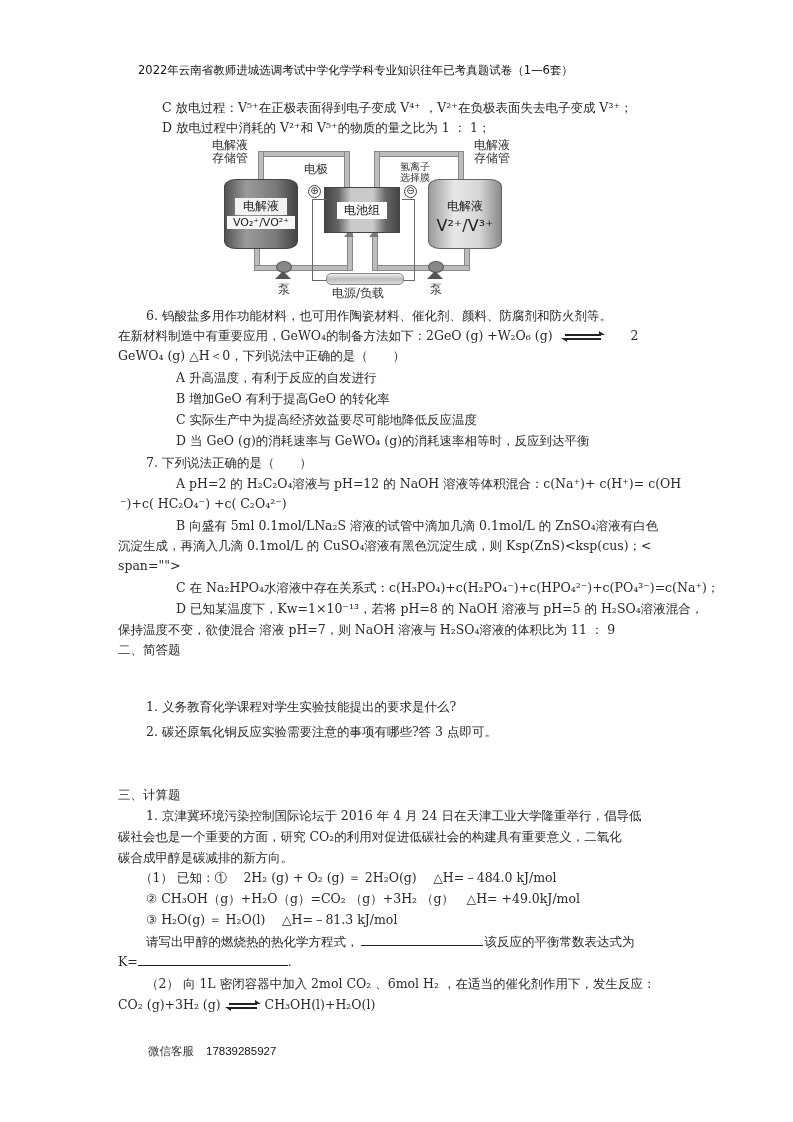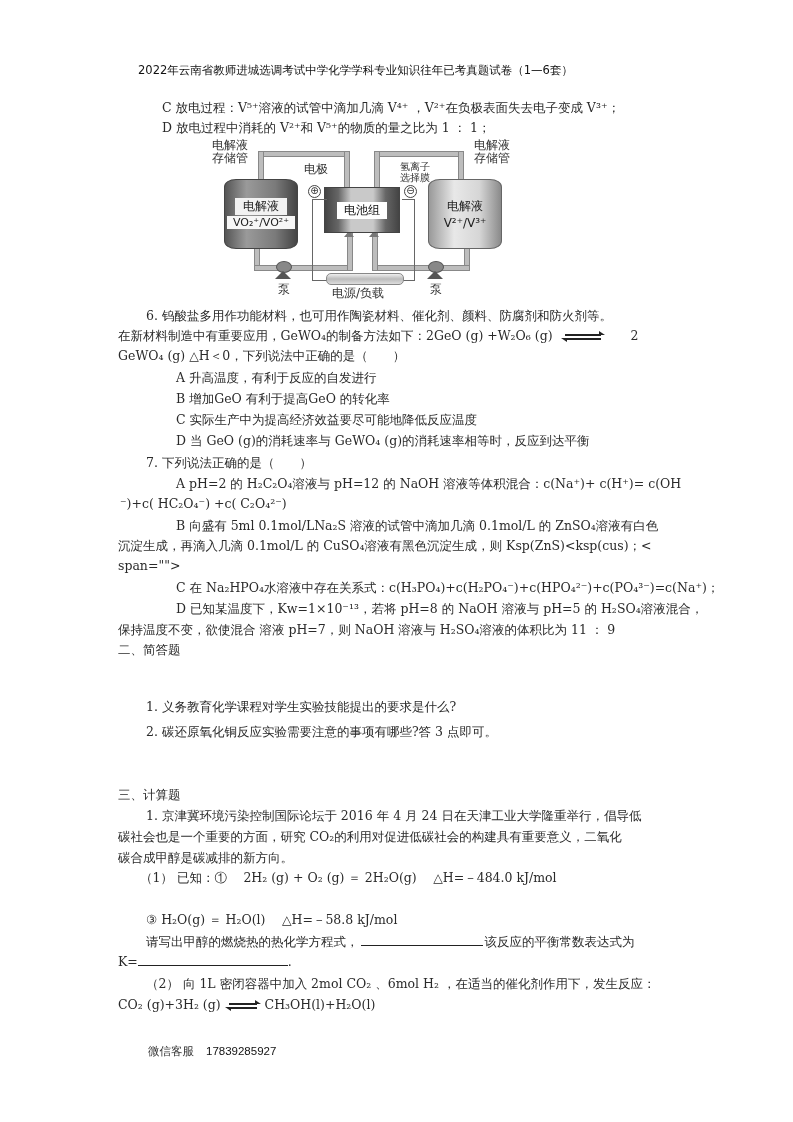--- a/index.html
+++ b/index.html
@@ -22,21 +22,21 @@
   .d-label { position: absolute; font-family: "DejaVu Sans", sans-serif; font-size: 12px; color: #333; line-height: 13px; white-space: nowrap; }
   .tank { position: absolute; border-radius: 12px / 8px; }
   .tank-left { left: 22px; top: 42px; width: 72px; height: 68px;
      background: linear-gradient(90deg, #555 0%, #9a9a9a 30%, #7a7a7a 70%, #444 100%); border: 1px solid #444; }
   .tank-right { left: 226px; top: 42px; width: 72px; height: 68px;
      background: linear-gradient(90deg, #999 0%, #e8e8e8 35%, #d6d6d6 70%, #8a8a8a 100%); border: 1px solid #666; }
   .tank-label { position: absolute; left: 0; right: 0; text-align: center; font-family: "DejaVu Sans", sans-serif; }
   .tank-left .tank-label1 { top: 18px; font-size: 12px; background: #f2f2f2; margin: 0 10px; color: #222; }
   .tank-left .tank-label2 { top: 36px; font-size: 11px; background: #f7f7f7; color: #222; margin: 0 2px; }
   .tank-right .tank-label1 { top: 18px; font-size: 12px; color: #222; }
-  .tank-right .tank-label2 { top: 36px; font-size: 12px; color: #222; }
+  .tank-right .tank-label2 { top: 36px; font-size: 16px; color: #222; }
   .pipe { position: absolute; background: #bdbdbd; border: 1px solid #888; }
   .pipe.h { height: 4px; }
   .pipe.v { width: 4px; }
   .cell { position: absolute; left: 122px; top: 50px; width: 74px; height: 44px;
       background: linear-gradient(90deg, #444 0%, #666 18%, #c9c9c9 35%, #c9c9c9 65%, #666 82%, #444 100%); border: 1px solid #444; }
   .cell-label { position: absolute; left: 12px; right: 12px; top: 14px; text-align: center; background: #fff; font-family: "DejaVu Sans", sans-serif; font-size: 12px; color: #111; }
   .sign { position: absolute; width: 11px; height: 11px; border: 1px solid #444; border-radius: 50%; font-size: 10px; line-height: 10px; text-align: center; font-family: "DejaVu Sans", sans-serif; color: #333; background: #fff; }
   .pump { position: absolute; width: 14px; height: 10px; background: #888; border-radius: 50%; border: 1px solid #555; }
   .pump-base { position: absolute; width: 0; height: 0; border-left: 8px solid transparent; border-right: 8px solid transparent; border-bottom: 8px solid #555; }
   .load { position: absolute; left: 124px; top: 136px; width: 76px; height: 10px; border-radius: 5px;
@@ -44,21 +44,21 @@
   .wire { position: absolute; border: 1px solid #666; }
   .uparrow { position: absolute; width: 0; height: 0; border-left: 5px solid transparent; border-right: 5px solid transparent; border-bottom: 6px solid #777; }
 </style>
 </head>
 <body>
 
 <div class="page">
 
   <div class="header">2022年云南省教师进城选调考试中学化学学科专业知识往年已考真题试卷（1—6套）</div>
 
-  <div class="line" style="left:162px; top:100px;">C 放电过程：V⁵⁺溶液的试管中滴加几滴 V⁴⁺ ，V²⁺在负极表面失去电子变成 V³⁺；</div>
+  <div class="line" style="left:162px; top:100px;">C 放电过程：V⁵⁺在正极表面得到电子变成 V⁴⁺ ，V²⁺在负极表面失去电子变成 V³⁺；</div>
   <div class="line" style="left:162px; top:120px;">D 放电过程中消耗的 V²⁺和 V⁵⁺的物质的量之比为 1 ： 1；</div>
 
   <div class="diagram">
 
     <div class="pipe h" style="left:58px; top:14px; width:86px;"></div>
     <div class="pipe v" style="left:142px; top:14px; height:38px;"></div>
     <div class="pipe h" style="left:172px; top:14px; width:86px;"></div>
     <div class="pipe v" style="left:172px; top:14px; height:38px;"></div>
     <div class="pipe v" style="left:256px; top:14px; height:30px;"></div>
     <div class="pipe v" style="left:56px; top:14px; height:30px;"></div>
@@ -132,21 +132,22 @@
 
   <div class="line" style="left:118px; top:642px;">二、简答题</div>
   <div class="line" style="left:146px; top:663px;margin-top:36px;">1. 义务教育化学课程对学生实验技能提出的要求是什么?</div>
   <div class="line" style="left:146px; top:724px;">2. 碳还原氧化铜反应实验需要注意的事项有哪些?答 3 点即可。</div>
 
   <div class="line" style="left:118px; top:787px;">三、计算题</div>
   <div class="line" style="left:146px; top:808px;">1. 京津冀环境污染控制国际论坛于 2016 年 4 月 24 日在天津工业大学隆重举行，倡导低</div>
   <div class="line" style="left:118px; top:829px;">碳社会也是一个重要的方面，研究 CO₂的利用对促进低碳社会的构建具有重要意义，二氧化</div>
   <div class="line" style="left:118px; top:850px;">碳合成甲醇是碳减排的新方向。</div>
   <div class="line" style="left:140px; top:870px;">（1） 已知：①　 2H₂ (g) + O₂ (g) ＝ 2H₂O(g)　 △H=－484.0 kJ/mol</div>
-  <div class="line" style="left:146px; top:912px;">③ H₂O(g) ＝ H₂O(l)　 △H=－58.8 kJ/mol</div>
+  <div class="line" style="left:146px; top:891px;">② CH₃OH（g）+H₂O（g）=CO₂ （g）+3H₂ （g）　△H= +49.0kJ/mol</div>
+  <div class="line" style="left:146px; top:912px;">③ H₂O(g) ＝ H₂O(l)　 △H=－81.3 kJ/mol</div>
   <div class="line" style="left:146px; top:933px;">
     <span>请写出甲醇的燃烧热的热化学方程式，</span><span class="blank" style="width:122px; margin:0 2px;"></span><span>该反应的平衡常数表达式为</span>
   </div>
   <div class="line" style="left:118px; top:953px;">
     <span>K=</span><span class="blank" style="width:150px;"></span><span>.</span>
   </div>
   <div class="line" style="left:146px; top:976px;">（2） 向 1L 密闭容器中加入 2mol CO₂ 、6mol H₂ ，在适当的催化剂作用下，发生反应：</div>
   <div class="line" style="left:118px; top:997px;">
     <span>CO₂ (g)+3H₂ (g)</span>
     <span class="eq-arrow" style="width:32px; margin:0 2px;"><span class="top"></span><span class="bot"></span></span>

